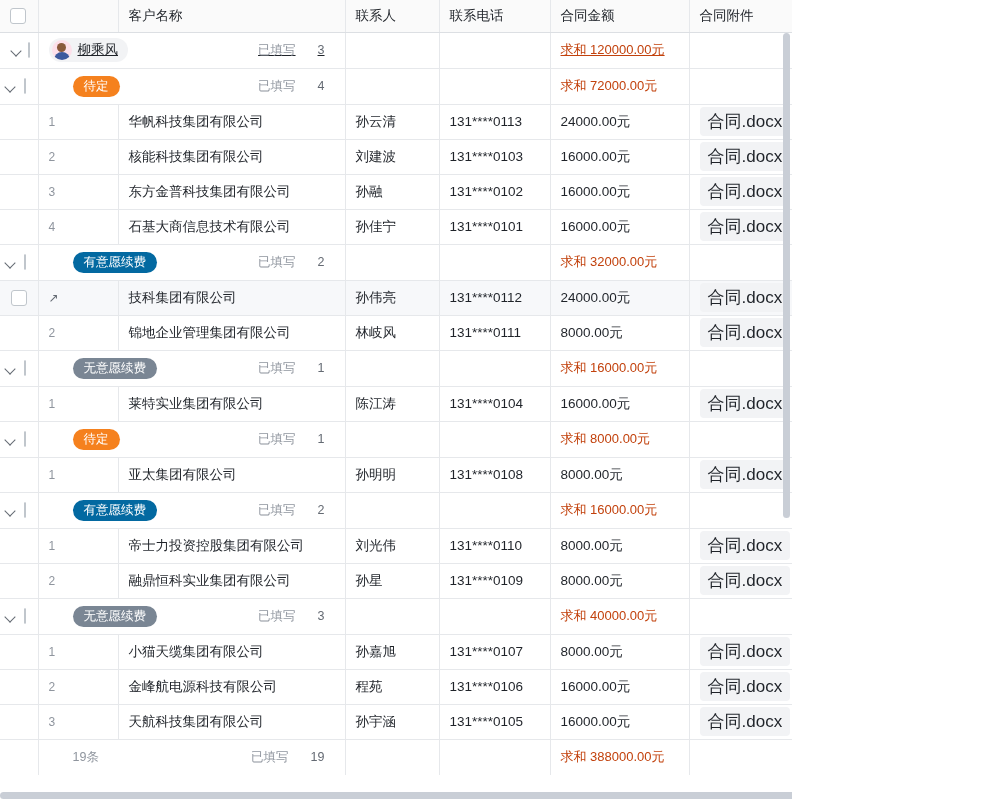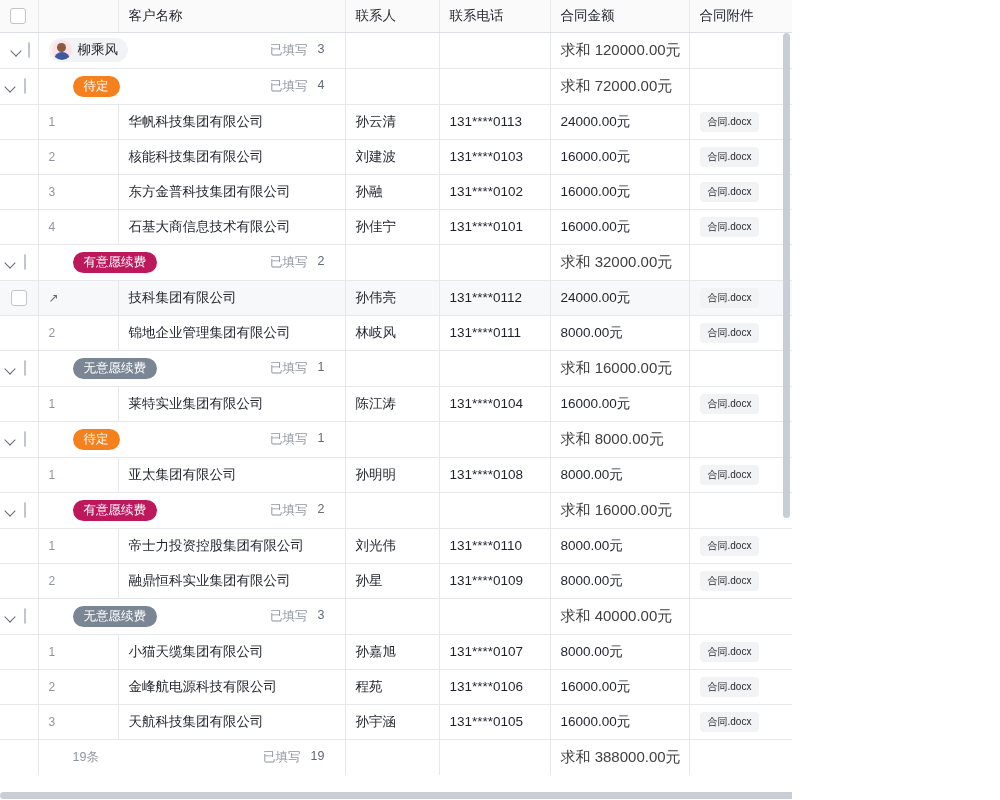--- a/index.html
+++ b/index.html
@@ -59,21 +59,21 @@
     width: 14px;
     height: 14px;
     border: 1px solid #c0c6cc;
     border-radius: 3px;
     background: #fff;
     vertical-align: middle;
   }
 
   
   tr.group > td { background: #fff; }
-  tr.group-owner > td { background: #fff; }
+  tr.group-owner > td { background: #fff; text-decoration: underline; }
 
   .grp-cell {
     padding: 0 0 0 10px;
     position: relative;
   }
   .grp-inner {
     display: flex;
     align-items: center;
     gap: 8px;
     height: 35px;
@@ -158,53 +158,54 @@
 
   .tag {
     display: inline-block;
     border-radius: 11px;
     padding: 3px 11px;
     font-size: 12.5px;
     color: #fff;
     line-height: 15px;
   }
   .tag-pending { background: #f5811e; }
-  .tag-willing { background: #be185d; }
+  .tag-willing { background: #0369a1; }
   .tag-unwilling { background: #7a8694; }
 
   .filled {
     margin-left: auto;
     color: #8f959e;
     font-size: 12.5px;
     padding-right: 10px;
     display: flex;
-    gap: 10px;
+    align-items: center;
+    gap: 22px;
   }
   .filled .cnt { color: #646a73; font-size: 12.5px; }
 
   .idx {
     color: #8f959e;
     font-size: 12px;
     text-align: center;
   }
   .sum {
-    color: #404040;
-    font-size: 15px;
+    color: #c2410c;
+    font-size: 13px;
     text-align: right;
   }
   .amount { text-align: right; font-size: 13.5px; }
   .name-txt { font-size: 13.5px; margin-left: 33px; }
   .contact, .phone { font-size: 13.5px; }
 
   .file-chip {
     display: inline-block;
     background: #f2f3f5;
     border-radius: 4px;
     padding: 3px 8px;
-    font-size: 10px;
+    font-size: 17px;
     color: #1f2329;
   }
 
   tr.hovered > td { background: #f7f8fa; }
   tr.hovered > td.tail { background: #f7f8fa; }
 
   .row-tools {
     display: flex;
     align-items: center;
     gap: 10px;

